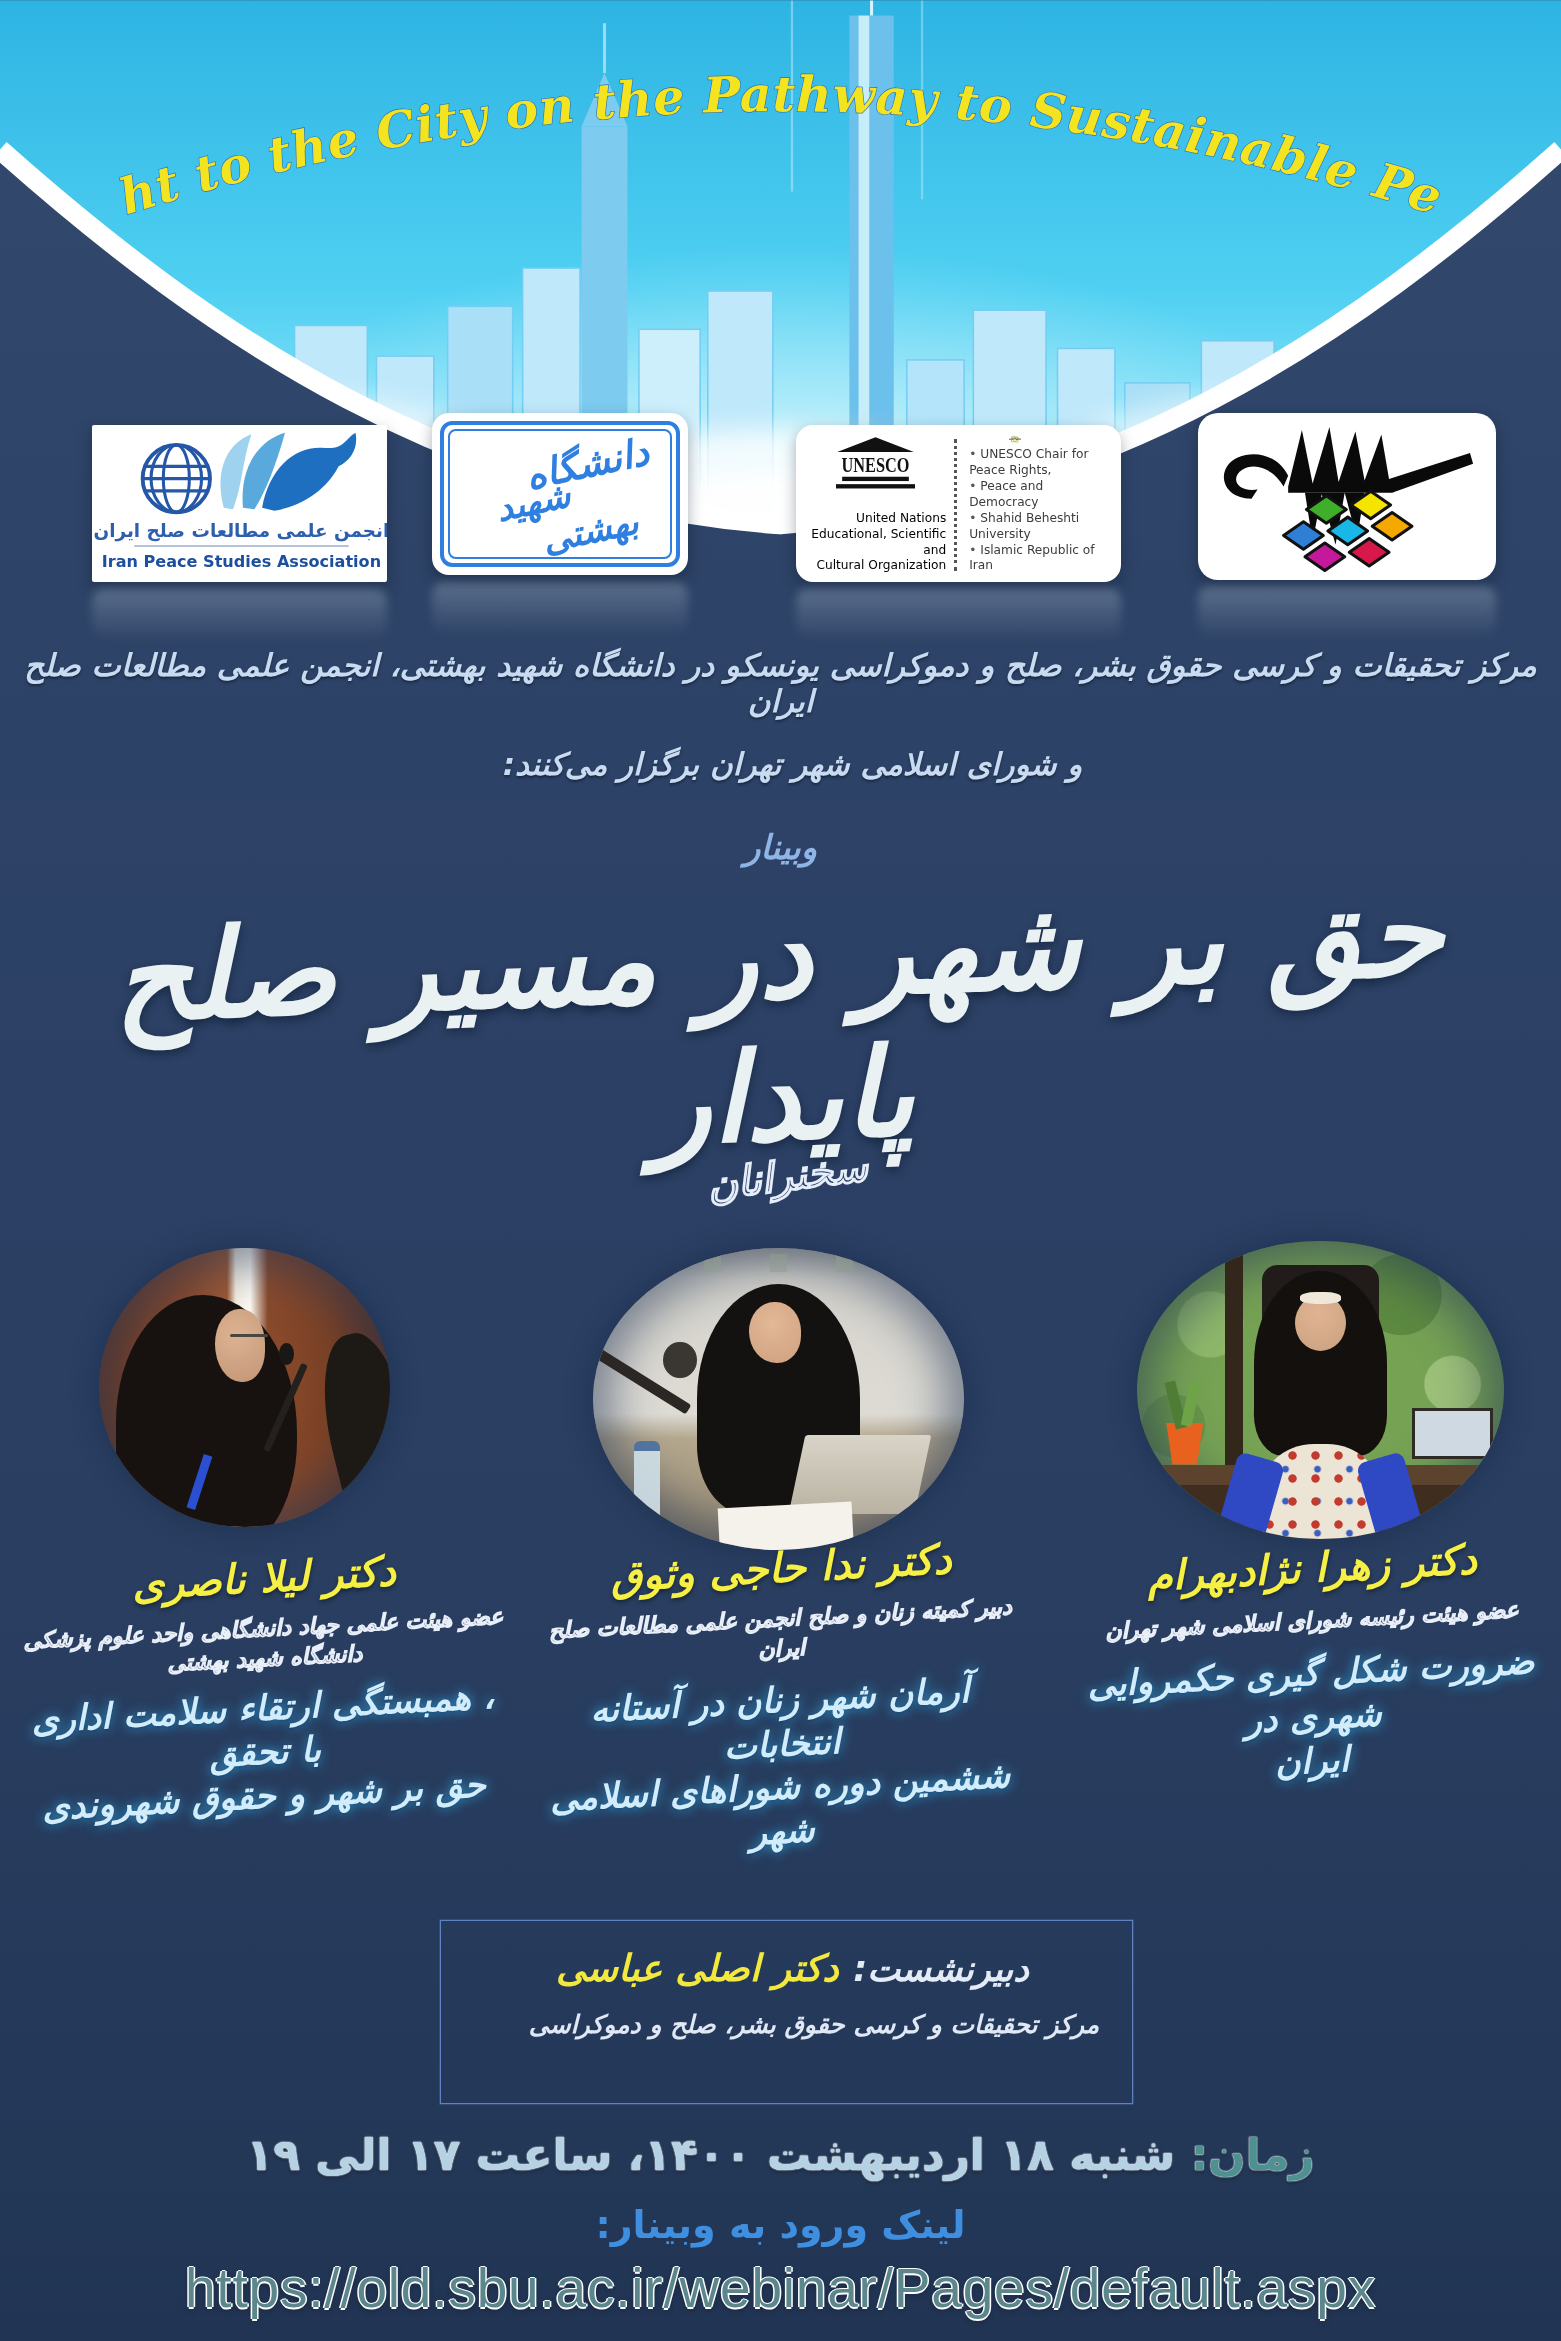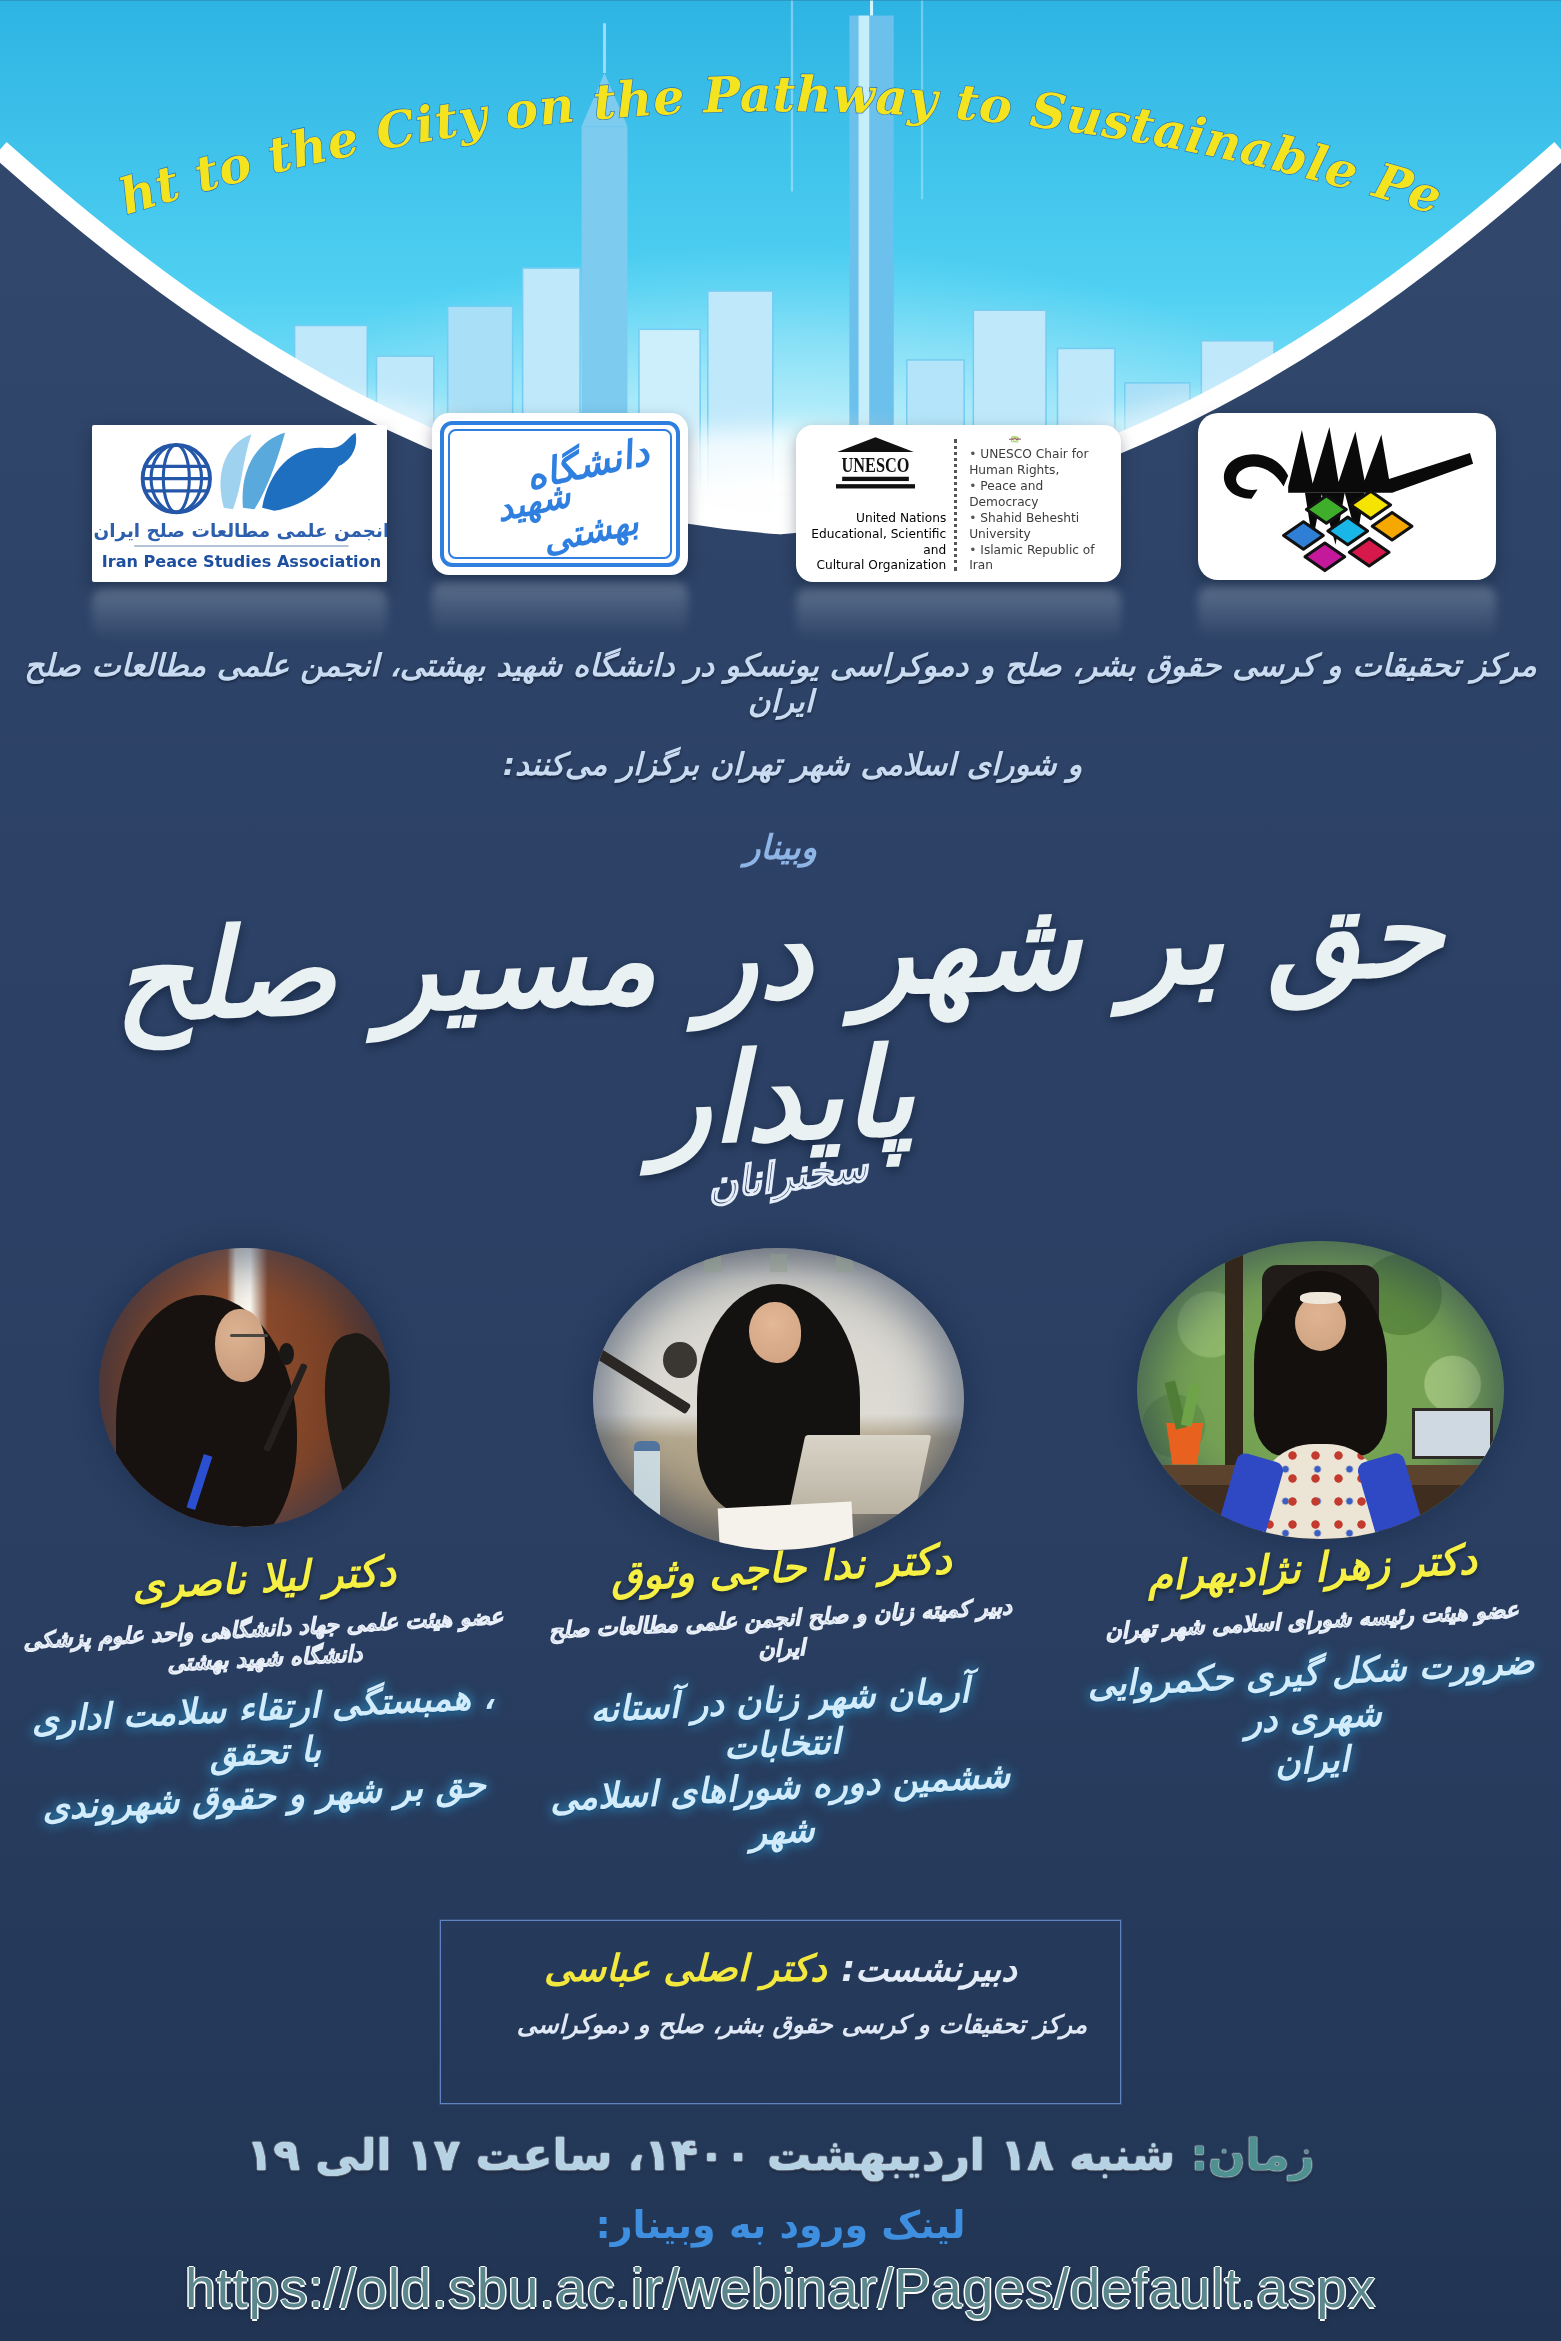--- a/index.html
+++ b/index.html
@@ -192,21 +192,21 @@
       <div class="unitwin-col">
         <svg width="92" height="51" viewBox="0 0 120 66">
           <g fill="none" stroke="#8bbf2f" stroke-width="6">
             <ellipse cx="58" cy="33" rx="36" ry="16" transform="rotate(-28 58 33)"></ellipse>
             <ellipse cx="58" cy="33" rx="36" ry="16" transform="rotate(38 58 33)"></ellipse>
             <path d="M30,10 C55,2 80,8 94,22"></path>
           </g>
           <text x="60" y="40" text-anchor="middle" font-size="26" font-weight="bold" fill="#7d2248">uniTwin</text>
         </svg>
         <ul class="chair-list">
-          <li>UNESCO Chair for Human Rights,</li>
+          <li>UNESCO Chair for Peace Rights,</li>
           <li>Peace and Democracy</li>
           <li>Shahid Beheshti University</li>
           <li>Islamic Republic of Iran</li>
         </ul>
       </div>
     </div>
   </div>
   <div class="abs refl" style="left:796px;top:588px;width:325px;height:54px;"></div>
 
   <div class="abs logo-card" style="left:1198px;top:413px;width:298px;height:167px;border-radius:20px;">
@@ -289,21 +289,21 @@
     <div class="sp-topic">ششمین دوره شوراهای اسلامی شهر</div>
   </div>
 
   <div class="abs sp-col fa" style="left:1071px;top:1544px;width:482px;">
     <div class="sp-name">دکتر زهرا نژادبهرام</div>
     <div class="sp-role" style="margin-top:13.8px;">عضو هیئت رئیسه شورای اسلامی شهر تهران</div>
     <div class="sp-topic" style="margin-top:17px;">ضرورت شکل گیری حکمروایی شهری در</div>
     <div class="sp-topic">ایران</div>
   </div>
 
-  <div class="abs mod-box fa" style="left:440px;top:1920px;width:679px;height:182px;">
+  <div class="abs mod-box fa" style="left:440px;top:1920px;width:679px;height:182px;padding-left:12px;">
     <div style="margin-top:26px;">
       <span class="mod-label">دبیرنشست:</span>
       <span class="mod-name" style="margin-right:10.7px;">دکتر اصلی عباسی</span>
     </div>
     <div class="mod-org" style="margin-top:20px;">مرکز تحقیقات و کرسی حقوق بشر، صلح و دموکراسی</div>
   </div>
 
   <div class="abs ctr fa time-line" style="top:2129px;">
     <span class="time-label">زمان:</span>
     <span>شنبه ۱۸ اردیبهشت ۱۴۰۰، ساعت ۱۷ الی ۱۹</span>

